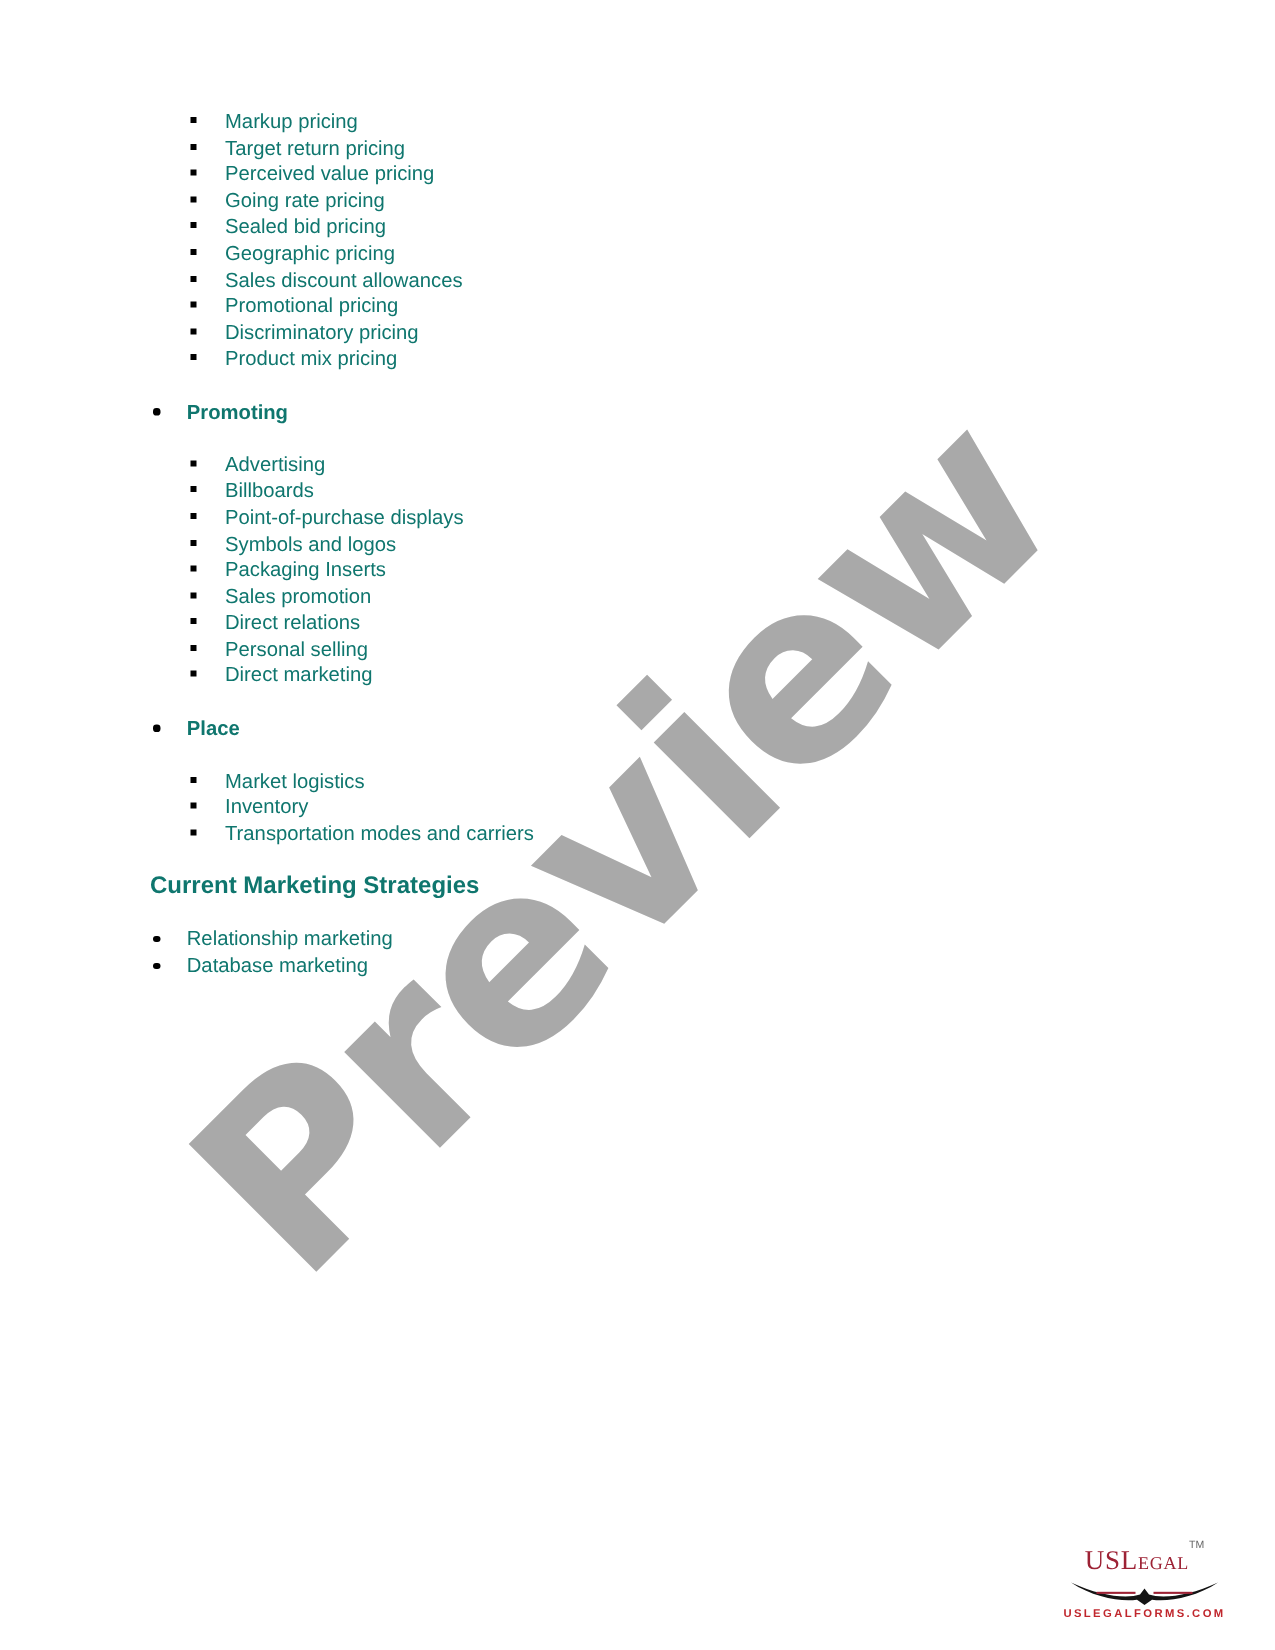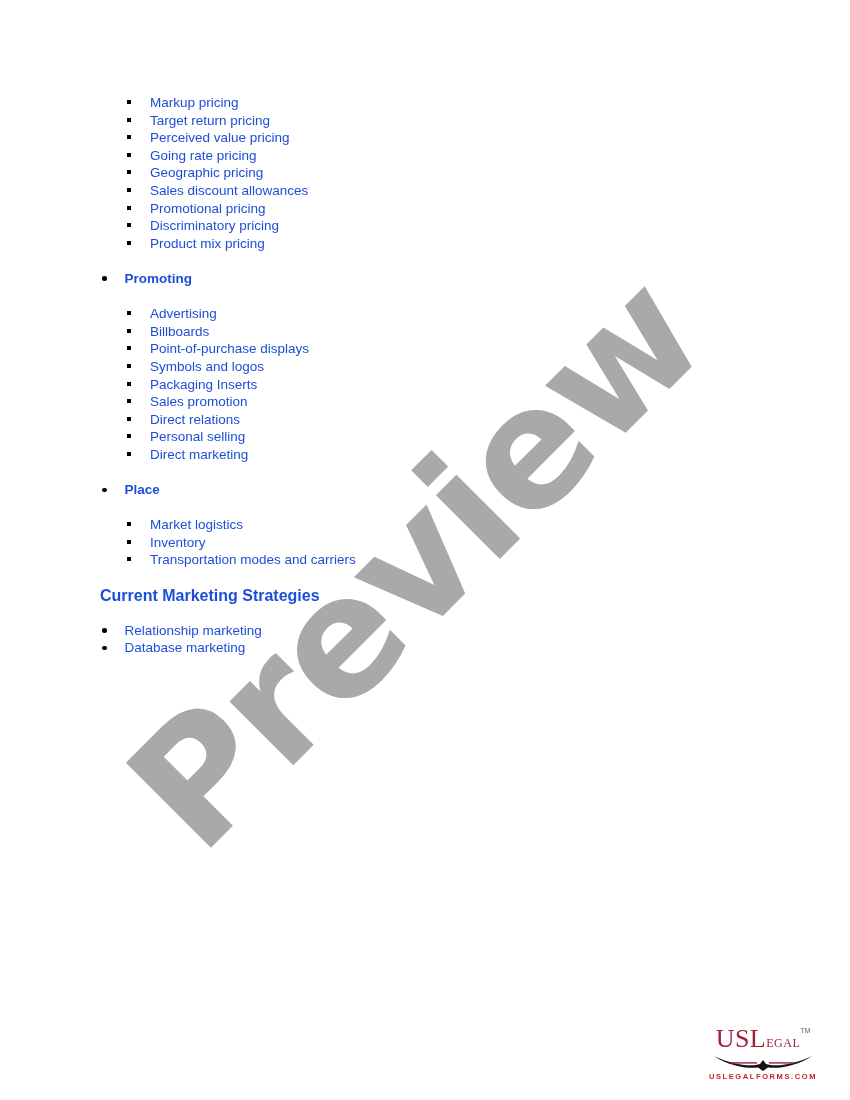--- a/index.html
+++ b/index.html
@@ -28,24 +28,24 @@
     letter-spacing: -3px;
     color: #a9a9a9;
     white-space: nowrap;
     z-index: 0;
     user-select: none;
   }
 
   
   .content {
     position: absolute;
-    left: 100px; top: 94px;
+    left: 100px; top: 72px;
     width: 640px;
     z-index: 1;
-    color: #1d4ed8;
+    color: #0f766e;
     font-size: 13.5px;
     line-height: 17.6px;
   }
   .content ul { list-style: none; margin: 0 0 17.6px 0; padding: 0; }
   .content ul:last-child { margin-bottom: 0; }
 
   .sq-item { padding-left: 27px; }
   .sq {
     display: inline-block;
     width: 4px; height: 4px;
@@ -81,21 +81,21 @@
     z-index: 1;
   }
   .logo-word {
     font-family: "Liberation Serif", serif;
     color: #9d2235;
     font-size: 27px;
     line-height: 24px;
     letter-spacing: 0.5px;
     white-space: nowrap;
   }
-  .logo-word .lg { font-size: 26px; }
+  .logo-word .lg { font-size: 18px; }
   .logo-word .sm { font-size: 12px; }
   .logo-word .tm {
     font-size: 7px;
     color: #666;
     vertical-align: 14px;
     letter-spacing: 0;
     font-family: "Liberation Sans", sans-serif;
   }
   .eagle { display: block; margin: 0 auto; }
   .site-text {
@@ -114,20 +114,21 @@
 
   <div class="watermark">Preview</div>
 
   <div class="content">
 
     <ul>
       <li class="sq-item"><span class="sq"></span><span>Markup pricing</span></li>
       <li class="sq-item"><span class="sq"></span><span>Target return pricing</span></li>
       <li class="sq-item"><span class="sq"></span><span>Perceived value pricing</span></li>
       <li class="sq-item"><span class="sq"></span><span>Going rate pricing</span></li>
+      <li class="sq-item"><span class="sq"></span><span>Sealed bid pricing</span></li>
       <li class="sq-item"><span class="sq"></span><span>Geographic pricing</span></li>
       <li class="sq-item"><span class="sq"></span><span>Sales discount allowances</span></li>
       <li class="sq-item"><span class="sq"></span><span>Promotional pricing</span></li>
       <li class="sq-item"><span class="sq"></span><span>Discriminatory pricing</span></li>
       <li class="sq-item"><span class="sq"></span><span>Product mix pricing</span></li>
     </ul>
 
     <div class="blt-label"><span class="dot"></span><span>Promoting</span></div>
 
     <ul>

